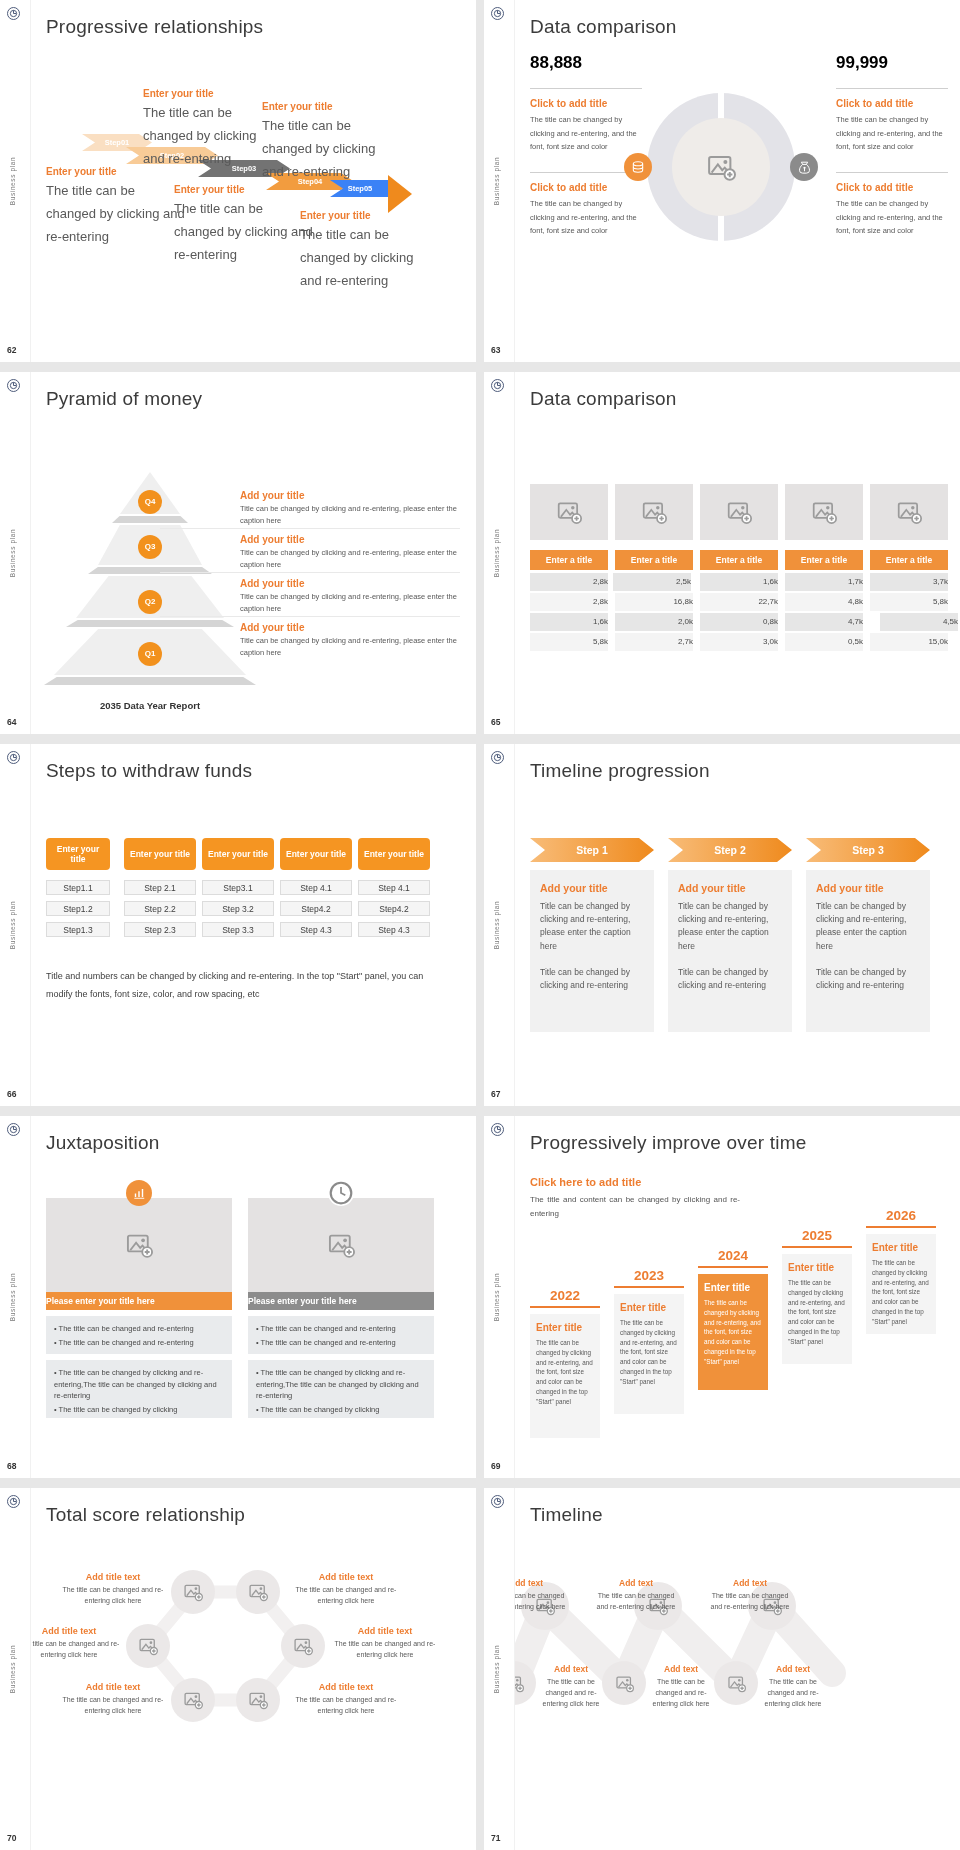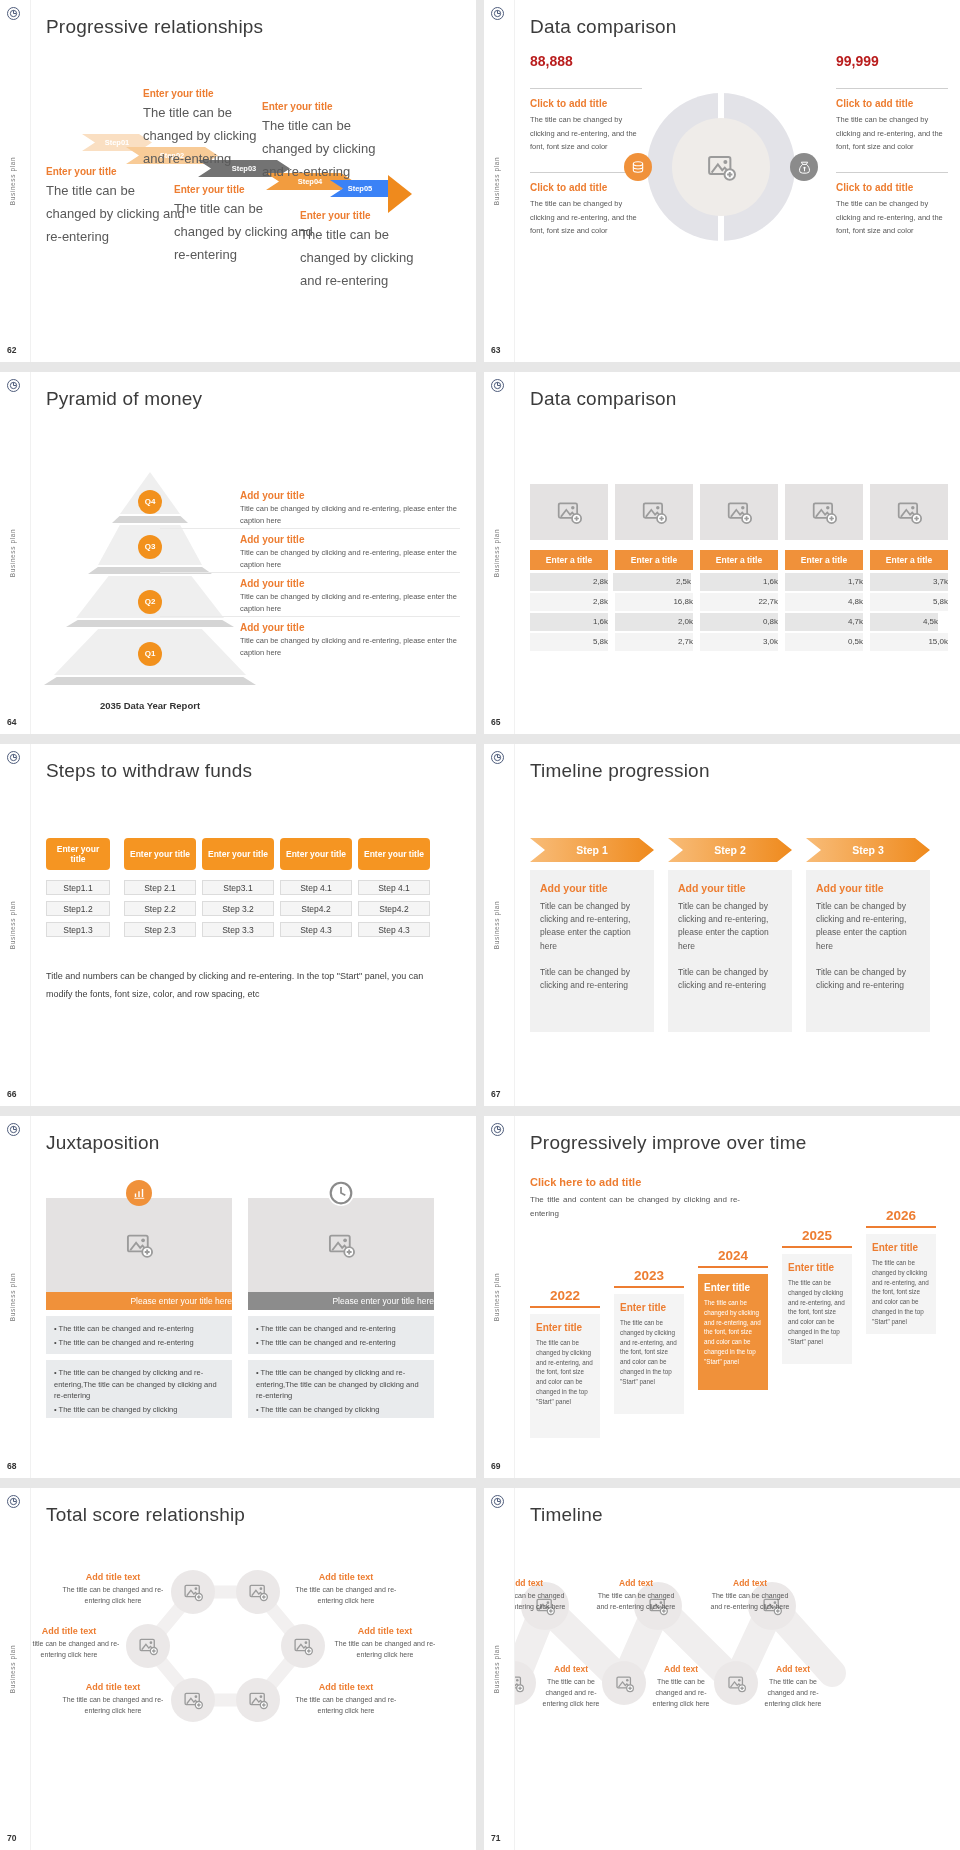--- a/index.html
+++ b/index.html
@@ -13,21 +13,21 @@
   .pg{position:absolute;left:7px;bottom:7px;font-size:8.5px;font-weight:bold;color:#333;z-index:5}
   .stitle{position:absolute;left:46px;top:16px;margin:0;font-size:19px;font-weight:400;color:#3b3b3b;letter-spacing:.2px}
   .abs{position:absolute}
   
   .blk h5{margin:0 0 3px;font-size:10px;color:#ED7D31}
   .blk p{margin:0;font-size:13px;color:#595959;line-height:1.75}
   
   .chev{position:absolute;height:17px;color:#fff;font-size:7.5px;font-weight:bold;text-align:center;line-height:17px;
         clip-path:polygon(0 0,calc(100% - 13px) 0,100% 50%,calc(100% - 13px) 100%,0 100%,13px 50%)}
   
-  .bigval{position:absolute;font-size:14px;font-weight:bold;color:#b91c1c}
+  .bigval{position:absolute;font-size:17px;font-weight:bold;color:#000000}
   .blk63{position:absolute;width:112px;border-top:1px solid #CFCFCF;padding-top:9px}
   .blk63 h5{margin:0 0 4px;font-size:10px;color:#ED7D31}
   .blk63 p{margin:0;font-size:7.5px;color:#595959;line-height:1.8}
   .circ{position:absolute;border-radius:50%;display:flex;align-items:center;justify-content:center}
   
   .tier{position:absolute;background:#EFEFEF}
   .tstrip{position:absolute;background:#D5D5D5}
   .qcirc{position:absolute;width:24px;height:24px;border-radius:50%;background:#F2911D;color:#fff;
          font-size:8px;font-weight:bold;text-align:center;line-height:24px;z-index:3}
   .itm64{position:absolute;left:240px;width:218px}
@@ -47,21 +47,21 @@
   .note66{position:absolute;left:46px;top:214px;width:392px;font-size:9px;color:#404040;line-height:2.0}
   
   .ban67{position:absolute;height:24px;width:124px;line-height:24px;text-align:center;color:#fff;font-size:10.5px;font-weight:bold;
          background:linear-gradient(90deg,#F8BC78,#EF8A1D);
          clip-path:polygon(0 0,calc(100% - 15px) 0,100% 50%,calc(100% - 15px) 100%,0 100%,15px 50%)}
   .card67{position:absolute;width:124px;height:162px;background:#F1F1F1;padding:12px 10px;box-sizing:border-box}
   .card67 h5{margin:0 0 6px;font-size:10.5px;color:#ED7D31}
   .card67 p{margin:0;font-size:8.5px;color:#595959;line-height:1.55}
   .card67 p+p{margin-top:13px}
   
-  .bar68{position:absolute;width:186px;height:18px;line-height:18px;text-align:right;color:#fff;font-size:8.5px;font-weight:normal}
+  .bar68{position:absolute;width:186px;height:18px;line-height:18px;text-align:left;color:#fff;font-size:8.5px;font-weight:bold}
   .bul68{position:absolute;width:186px;background:#E9EBED;padding:5px 8px;box-sizing:border-box}
   .bul68 p{margin:2px 0;font-size:7.5px;color:#4a4a4a;line-height:1.55}
   .bul68 p::before{content:"•  "}
   
   .yr69{width:70px;text-align:center;font-size:13.5px;font-weight:bold;color:#ED7D31;
         border-bottom:2.5px solid #ED7D31;padding-bottom:3px;margin-bottom:6px;box-sizing:border-box}
   .box69{width:70px;background:#F4F4F4;padding:8px 6px;box-sizing:border-box}
   .box69 h5{margin:0 0 5px;font-size:10px;color:#ED7D31}
   .box69 p{margin:0;font-size:6.3px;line-height:1.55;color:#595959}
   .hot .box69{background:#F0913A}.hot .box69 h5,.hot .box69 p{color:#fff}
@@ -289,21 +289,21 @@
   <div class="c65 r-dark" style="left:386px;top:201px;width:78px">3,7k</div>
   <div class="c65 r-lite" style="left:46px;top:221px;width:78px">2,8k</div>
   <div class="c65 r-lite" style="left:131px;top:221px;width:78px">16,8k</div>
   <div class="c65 r-lite" style="left:216px;top:221px;width:78px">22,7k</div>
   <div class="c65 r-lite" style="left:301px;top:221px;width:78px">4,8k</div>
   <div class="c65 r-lite" style="left:386px;top:221px;width:78px">5,8k</div>
   <div class="c65 r-dark" style="left:46px;top:241px;width:78px">1,6k</div>
   <div class="c65 r-dark" style="left:131px;top:241px;width:78px">2,0k</div>
   <div class="c65 r-dark" style="left:216px;top:241px;width:78px">0,8k</div>
   <div class="c65 r-dark" style="left:301px;top:241px;width:78px">4,7k</div>
-  <div class="c65 r-dark" style="left:386px;top:241px;width:68px">4,5k</div>
+  <div class="c65 r-dark" style="left:396px;top:241px;width:78px">4,5k</div>
   <div class="c65 r-lite" style="left:46px;top:261px;width:78px">5,8k</div>
   <div class="c65 r-lite" style="left:131px;top:261px;width:78px">2,7k</div>
   <div class="c65 r-lite" style="left:216px;top:261px;width:78px">3,0k</div>
   <div class="c65 r-lite" style="left:301px;top:261px;width:78px">0,5k</div>
   <div class="c65 r-lite" style="left:386px;top:261px;width:78px">15,0k</div>
 </div>
 
 <div class="slide" style="left:0;top:744px">
   <div class="mband">
     <span class="logo"><svg viewBox="0 0 20 20">

